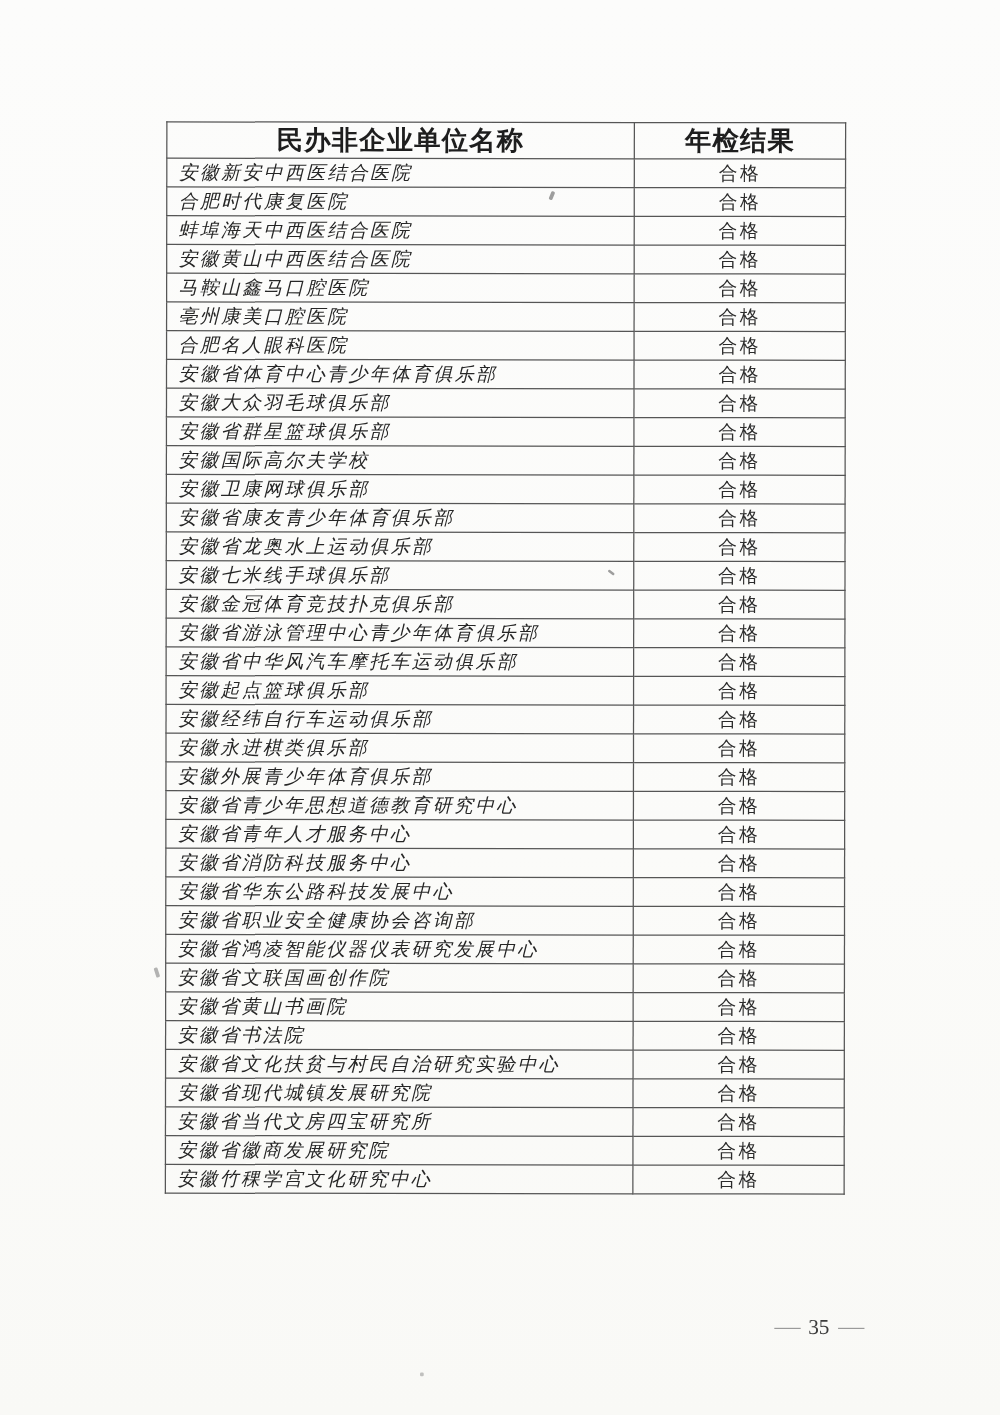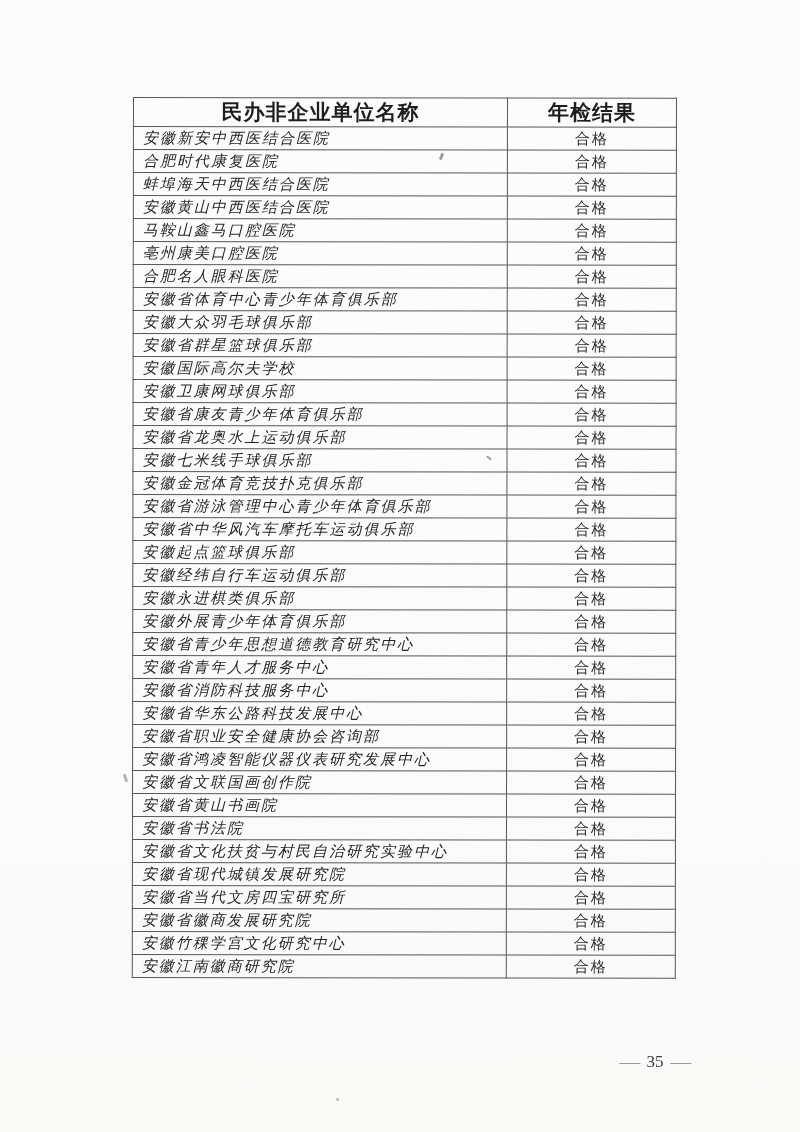--- a/index.html
+++ b/index.html
@@ -236,24 +236,20 @@
           <td class="cell-result">合格</td>
         </tr>
         <tr>
           <td class="cell-name">安徽省徽商发展研究院</td>
           <td class="cell-result">合格</td>
         </tr>
         <tr>
           <td class="cell-name">安徽竹稞学宫文化研究中心</td>
           <td class="cell-result">合格</td>
         </tr>
-        <tr>
-          <td class="cell-name">安徽江南徽商研究院</td>
-          <td class="cell-result">合格</td>
-        </tr>
       </tbody>
   </table>
 
   <div class="page-number">
     <span class="dash">—</span>
     <span class="num">35</span>
     <span class="dash">—</span>
   </div>
 
   <div class="speck speck-a"></div>

